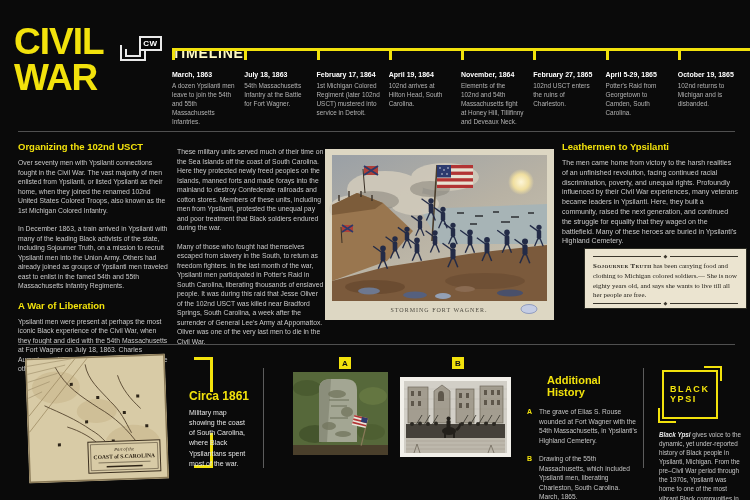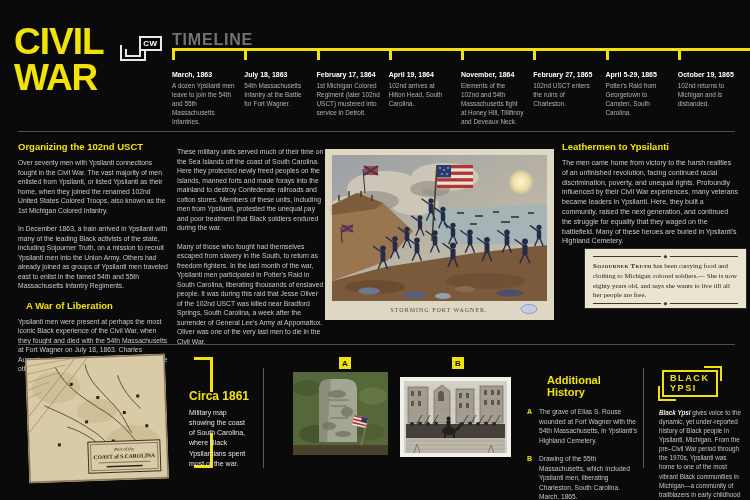--- a/index.html
+++ b/index.html
@@ -9,35 +9,35 @@
   .stage{position:relative;width:750px;height:500px;background:var(--bg);overflow:hidden;}
 
   
   .title{position:absolute;left:14px;top:24px;color:var(--y);font-weight:bold;
          font-size:37px;line-height:36px;letter-spacing:-1px;}
   .cwlogo{position:absolute;left:120px;top:36px;width:42px;height:28px;text-align:center;}
   .cw-b1{position:absolute;left:0;top:9px;width:26px;height:16px;border:2px solid #e9e9e9;border-top:none;}
   .cw-b2{position:absolute;left:5px;top:13px;width:16px;height:8px;border:2px solid #e9e9e9;border-top:none;}
   .cw-box{position:absolute;right:0;top:0;width:23px;height:15px;background:#050505;border:2px solid #e9e9e9;
           color:#fff;font-weight:bold;font-size:8px;display:flex;align-items:center;justify-content:center;letter-spacing:.5px;}
-  .tl-label{position:absolute;left:172px;top:31px;color:#737373;font-weight:bold;font-size:16px;letter-spacing:.8px;}
+  .tl-label{position:absolute;left:172px;top:45px;color:#fef9c3;font-weight:bold;font-size:14px;letter-spacing:.8px;}
   .tl-line{position:absolute;left:172px;top:48px;width:578px;height:3px;background:var(--y);}
   .tl-items{position:absolute;left:172px;top:51px;width:578px;display:flex;}
   .tl-item{flex:0 0 12.5%;padding-right:9px;}
   .tl-tick{width:3px;height:9px;background:var(--y);}
   .tl-date{margin-top:11px;color:#fff;font-weight:bold;font-size:7px;margin-bottom:4px;}
   .tl-text{color:var(--dim);font-size:6.4px;line-height:1.4;}
 
   .hr{position:absolute;height:1px;background:var(--line);}
 
   
   .col{position:absolute;}
   .col h3{color:var(--y);font-size:9.5px;font-weight:bold;margin-bottom:6px;}
   .col p{color:var(--txt);font-size:6.8px;line-height:1.4;margin-bottom:9px;}
-  .col .h2{margin-top:3px;margin-left:8px;}
+  .col .h2{margin-top:3px;}
 
   
   .litho{position:absolute;left:325px;top:149px;width:229px;height:171px;}
 
   
   .clip{position:absolute;left:585px;top:249px;width:161px;height:59px;background:#ebe4d0;
         padding:4px 8px 3px 8px;box-shadow:0 0 0 1px #2a2a22;}
   .clip-rule{display:flex;align-items:center;gap:3px;margin:1px 0 2px 0;}
   .clip-rule .ln{flex:1;height:1px;background:#3a362c;}
   .clip-rule .dm{color:#3a362c;font-size:5px;line-height:1;}
@@ -59,21 +59,21 @@
   .photoA{position:absolute;left:293px;top:372px;width:95px;height:83px;}
   .photoB{position:absolute;left:400px;top:377px;width:111px;height:80px;}
 
   .addh{position:absolute;left:527px;top:374px;width:113px;}
   .addh h4{color:var(--y);font-weight:bold;font-size:11px;margin-bottom:9px;margin-left:20px;}
   .addh .item{display:flex;margin-bottom:9px;}
   .addh .mk{flex:0 0 12px;color:var(--y);font-weight:bold;font-size:7px;padding-top:1px;}
   .addh .tx{color:#c4c4c4;font-size:6.6px;line-height:1.45;}
 
   .brand{position:absolute;left:659px;top:367px;width:84px;}
-  .bl-frame{position:relative;display:inline-block;border:2px solid var(--y);padding:1px 6px;margin-left:3px;margin-top:3px;}
+  .bl-frame{position:relative;display:inline-block;border:2px solid var(--y);padding:12px 6px;margin-left:3px;margin-top:3px;}
   .bl-frame::after{content:"";position:absolute;right:-6px;top:-6px;width:16px;height:13px;
                    border-top:2px solid var(--y);border-right:2px solid var(--y);}
   .bl-frame::before{content:"";position:absolute;left:-6px;bottom:-6px;width:16px;height:13px;
                     border-bottom:2px solid var(--y);border-left:2px solid var(--y);}
   .bl-l{color:var(--y);font-weight:bold;font-size:9px;letter-spacing:1.6px;line-height:1.15;}
   .brand-about{margin-top:11px;color:#c6c6c6;font-size:6.3px;line-height:1.45;width:82px;}
   .brand-about b{font-style:italic;color:#e8e8e8;}
 </style>
 </head>
 <body>

